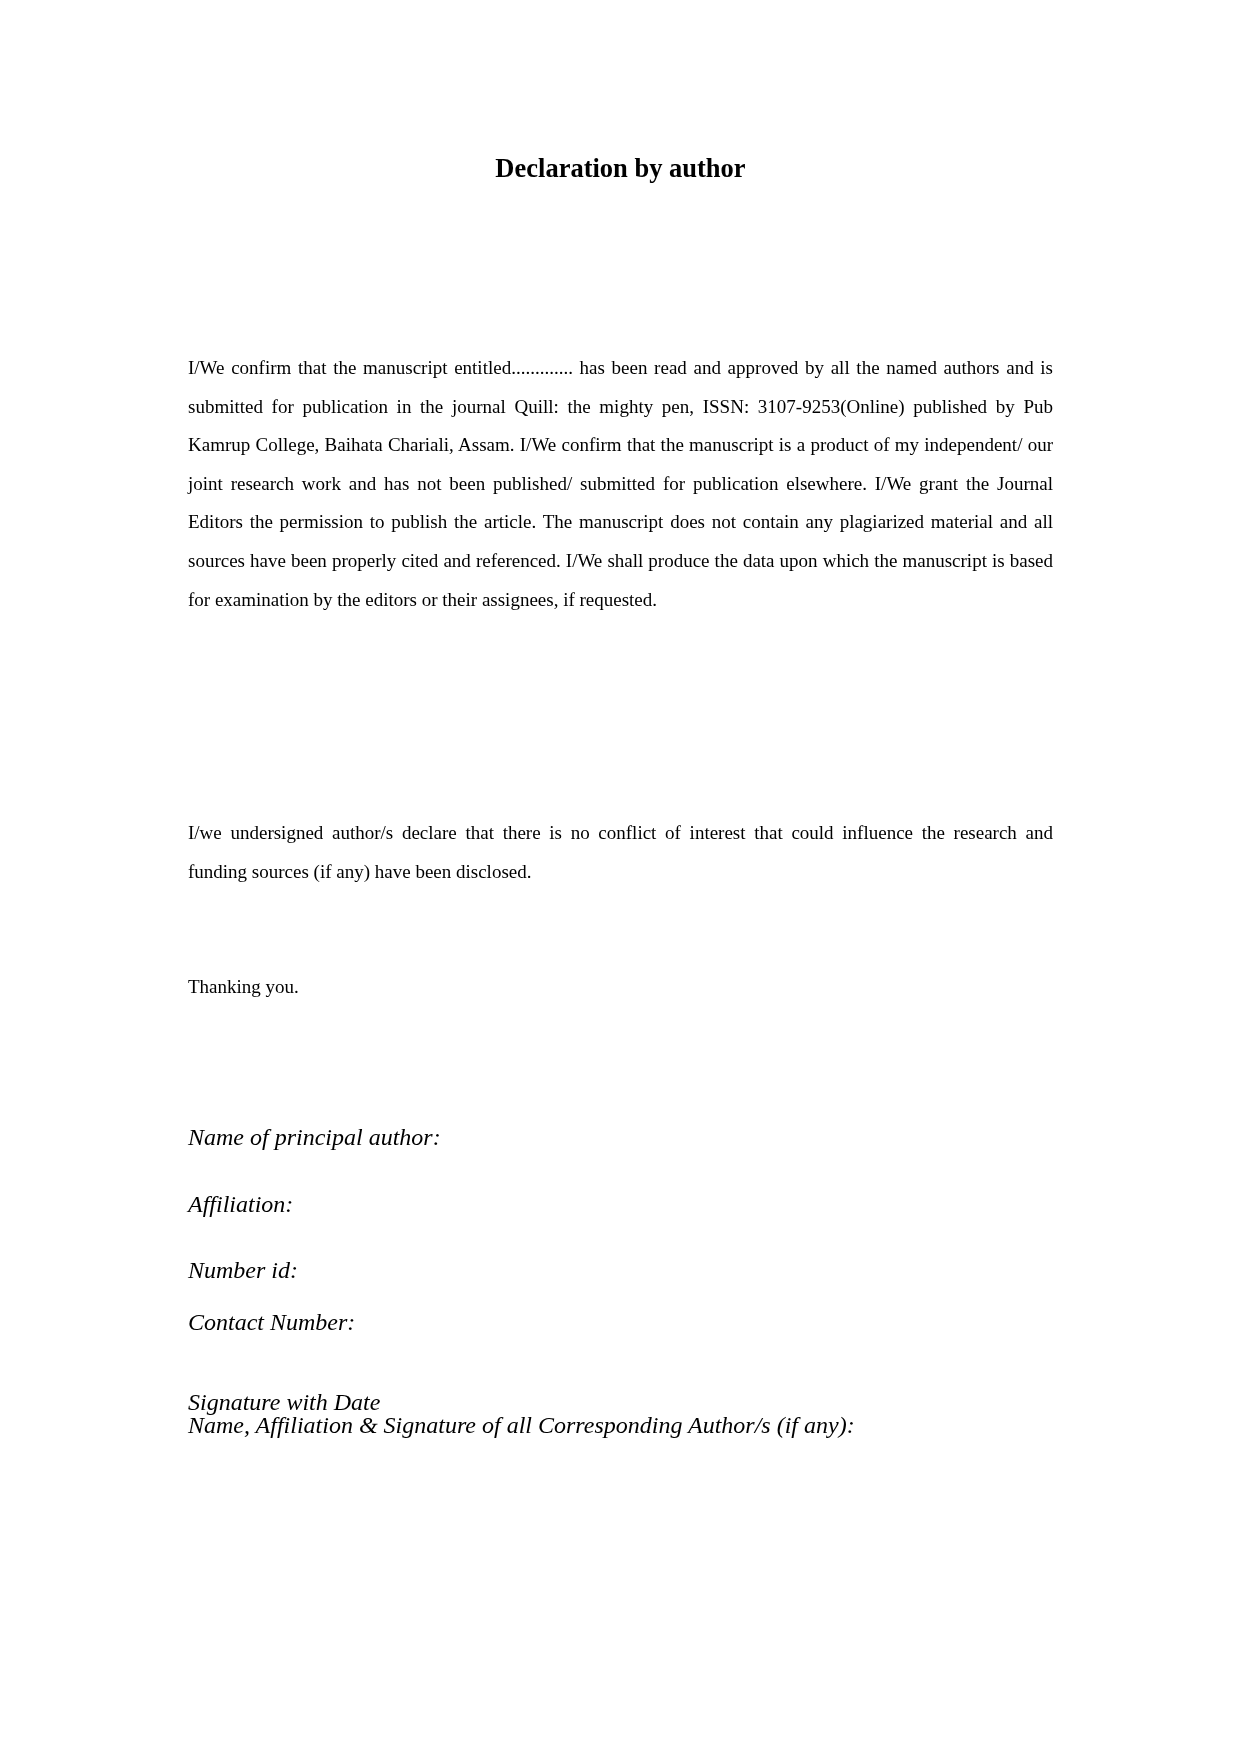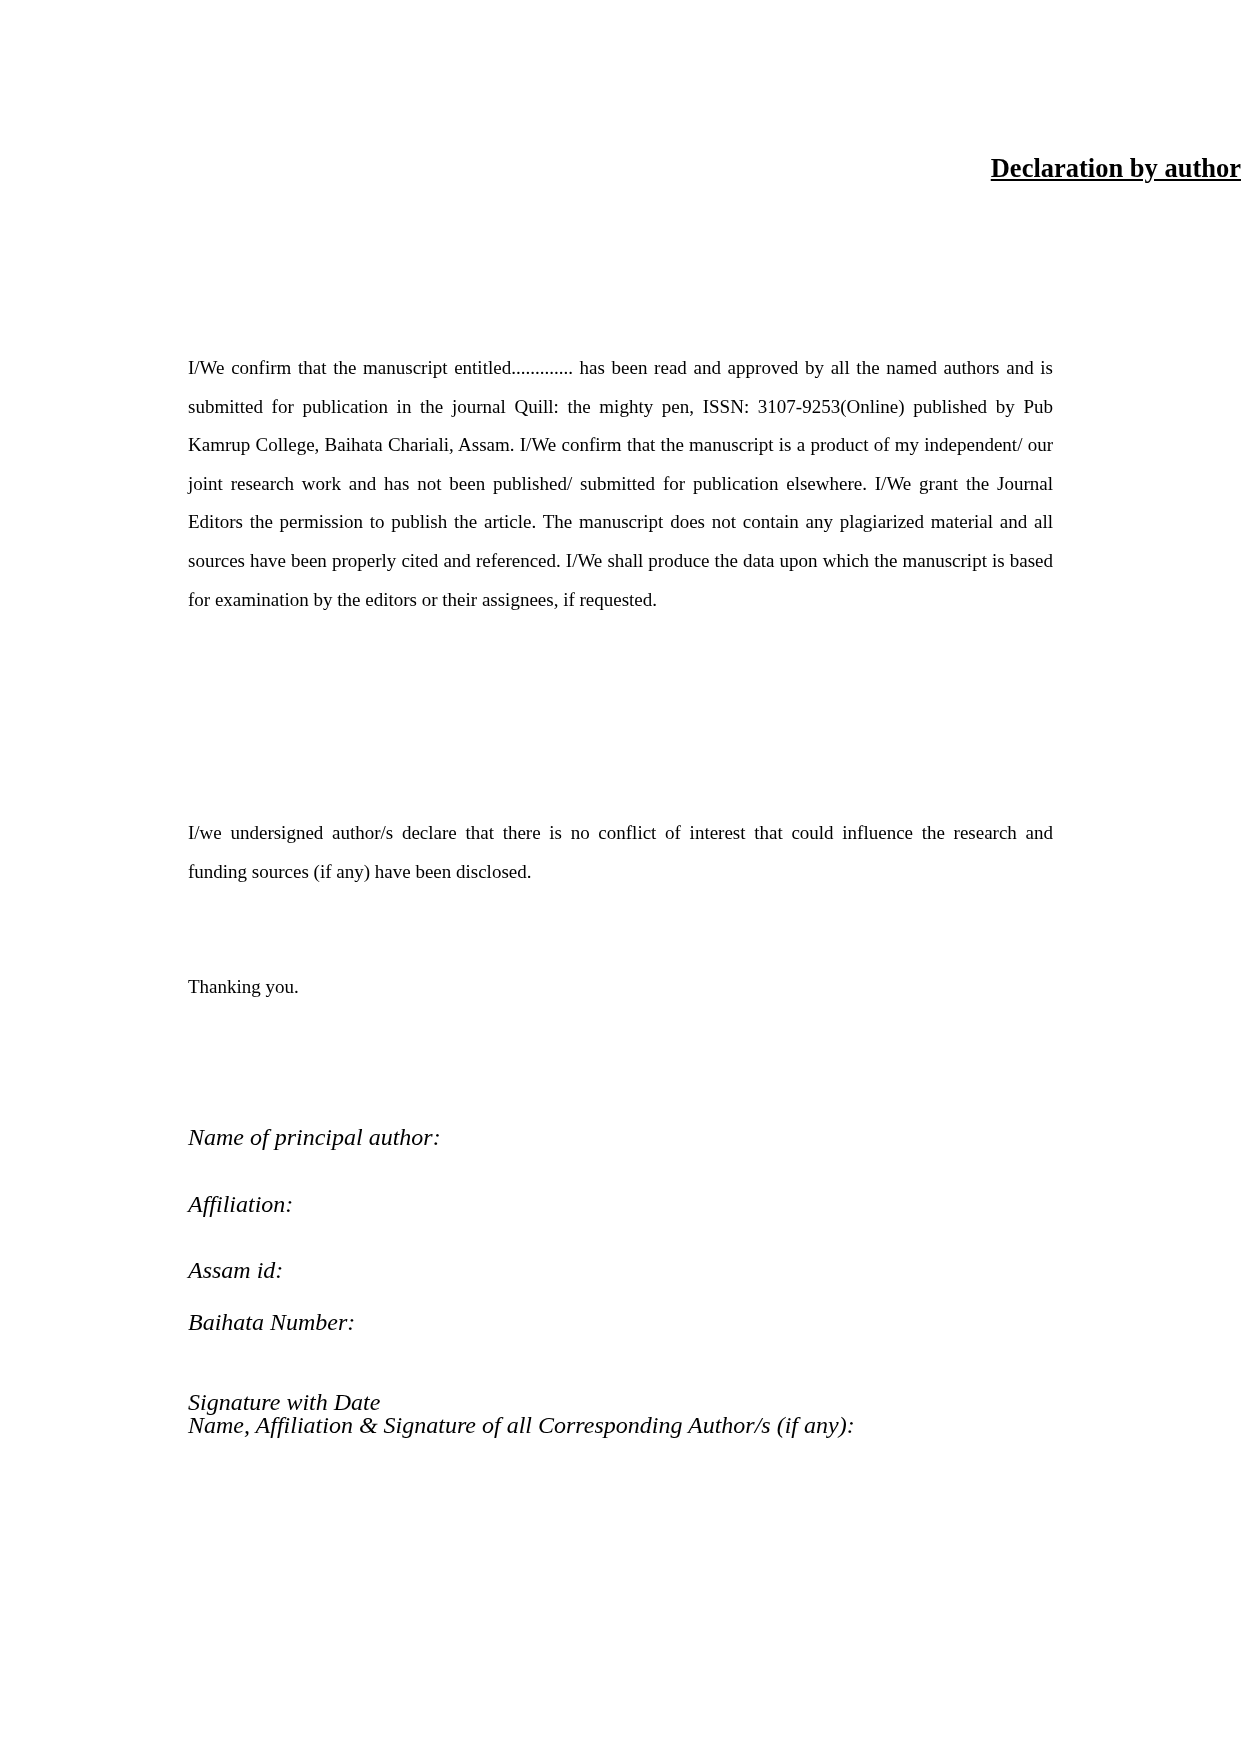--- a/index.html
+++ b/index.html
@@ -1,20 +1,20 @@
 <!DOCTYPE html>
 <html><head>
 <meta charset="utf-8">
 <style>
   html, body { margin: 0; padding: 0; background: #ffffff; }
   body { width: 1241px; height: 1755px; position: relative; overflow: hidden;
          font-family: "Liberation Serif", "DejaVu Serif", serif; color: #000; }
   .page { position: absolute; left: 0; top: 0; width: 1241px; height: 1755px; background: #fff; }
-  .title { position: absolute; left: 0; width: 1241px; text-align: right; font-weight: bold;
-           font-size: 26.5px; line-height: 36px; text-decoration: underline; }
+  .title { position: absolute; left: 0; width: 1241px; text-align: center; font-weight: bold;
+           font-size: 26.5px; line-height: 36px; }
   .t1 { top: 150px; }
   .t2 { top: 217px; left: 255px; width: 731px; line-height: 36px; }
   .para { position: absolute; left: 188px; width: 865px; font-size: 19px; line-height: 38.6px;
           text-align: justify; text-align-last: left; margin: 0; }
   .p1 { top: 349px; }
   .p2 { top: 814px; }
   .p3 { top: 968px; }
   .field { position: absolute; left: 188px; font-size: 24px; line-height: 36px; white-space: nowrap; font-style: italic; }
 </style>
 </head>
@@ -22,17 +22,17 @@
 
 <div class="page">
   <div class="title t1">Declaration by author</div>
 
   <p class="para p1">I/We confirm that the manuscript entitled............. has been read and approved by all the named authors and is submitted for publication in the journal Quill: the mighty pen, ISSN: 3107-9253(Online) published by Pub Kamrup College, Baihata Chariali, Assam. I/We confirm that the manuscript is a product of my independent/ our joint research work and has not been published/ submitted for publication elsewhere. I/We grant the Journal Editors the permission to publish the article. The manuscript does not contain any plagiarized material and all sources have been properly cited and referenced. I/We shall produce the data upon which the manuscript is based for examination by the editors or their assignees, if requested.</p>
   <p class="para p2">I/we undersigned author/s declare that there is no conflict of interest that could influence the research and funding sources (if any) have been disclosed.</p>
   <p class="para p3">Thanking you.</p>
 
   <div class="field" style="top:1119px">Name of principal author:</div>
   <div class="field" style="top:1186px">Affiliation:</div>
-  <div class="field" style="top:1252px">Assam id:</div>
-  <div class="field" style="top:1304px">Baihata Number:</div>
+  <div class="field" style="top:1252px">Number id:</div>
+  <div class="field" style="top:1304px">Contact Number:</div>
   <div class="field" style="top:1384px">Signature with Date</div>
   <div class="field" style="top:1407px">Name, Affiliation &amp; Signature of all Corresponding Author/s (if any):</div>
 </div>
 
 </body></html>

